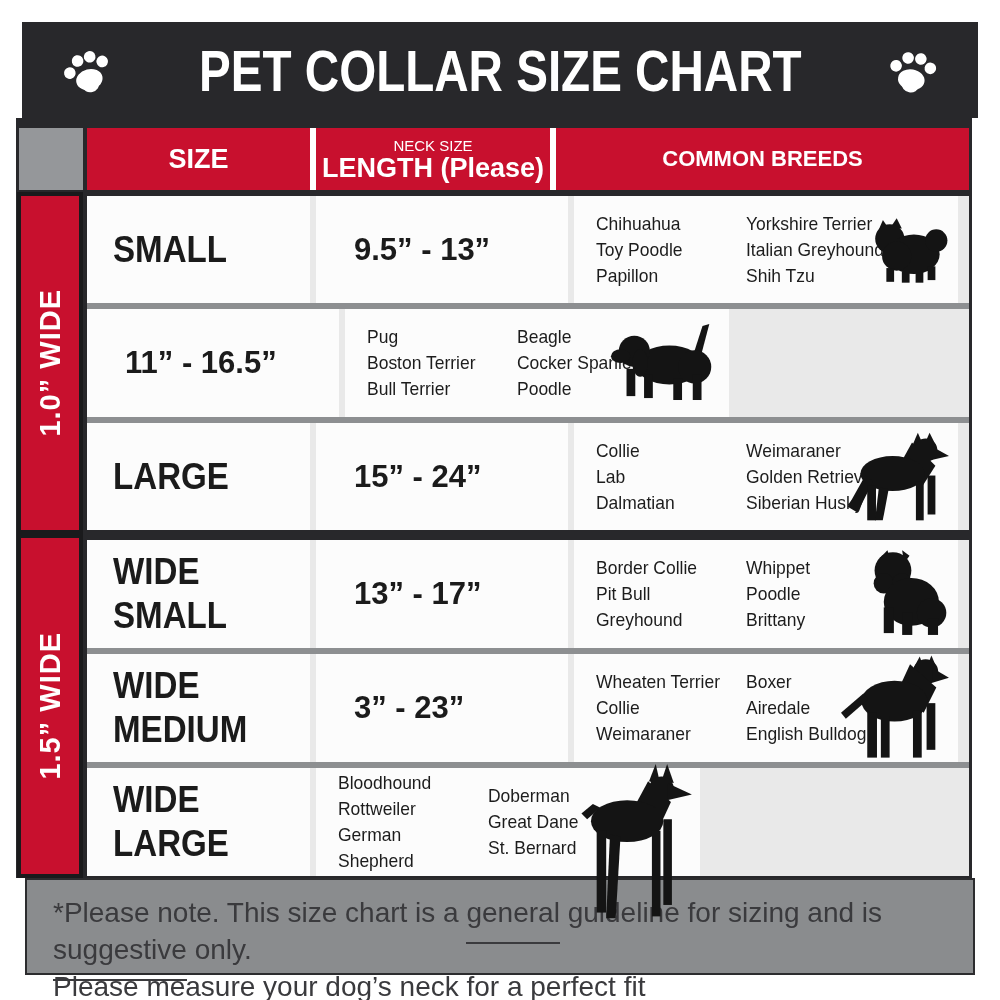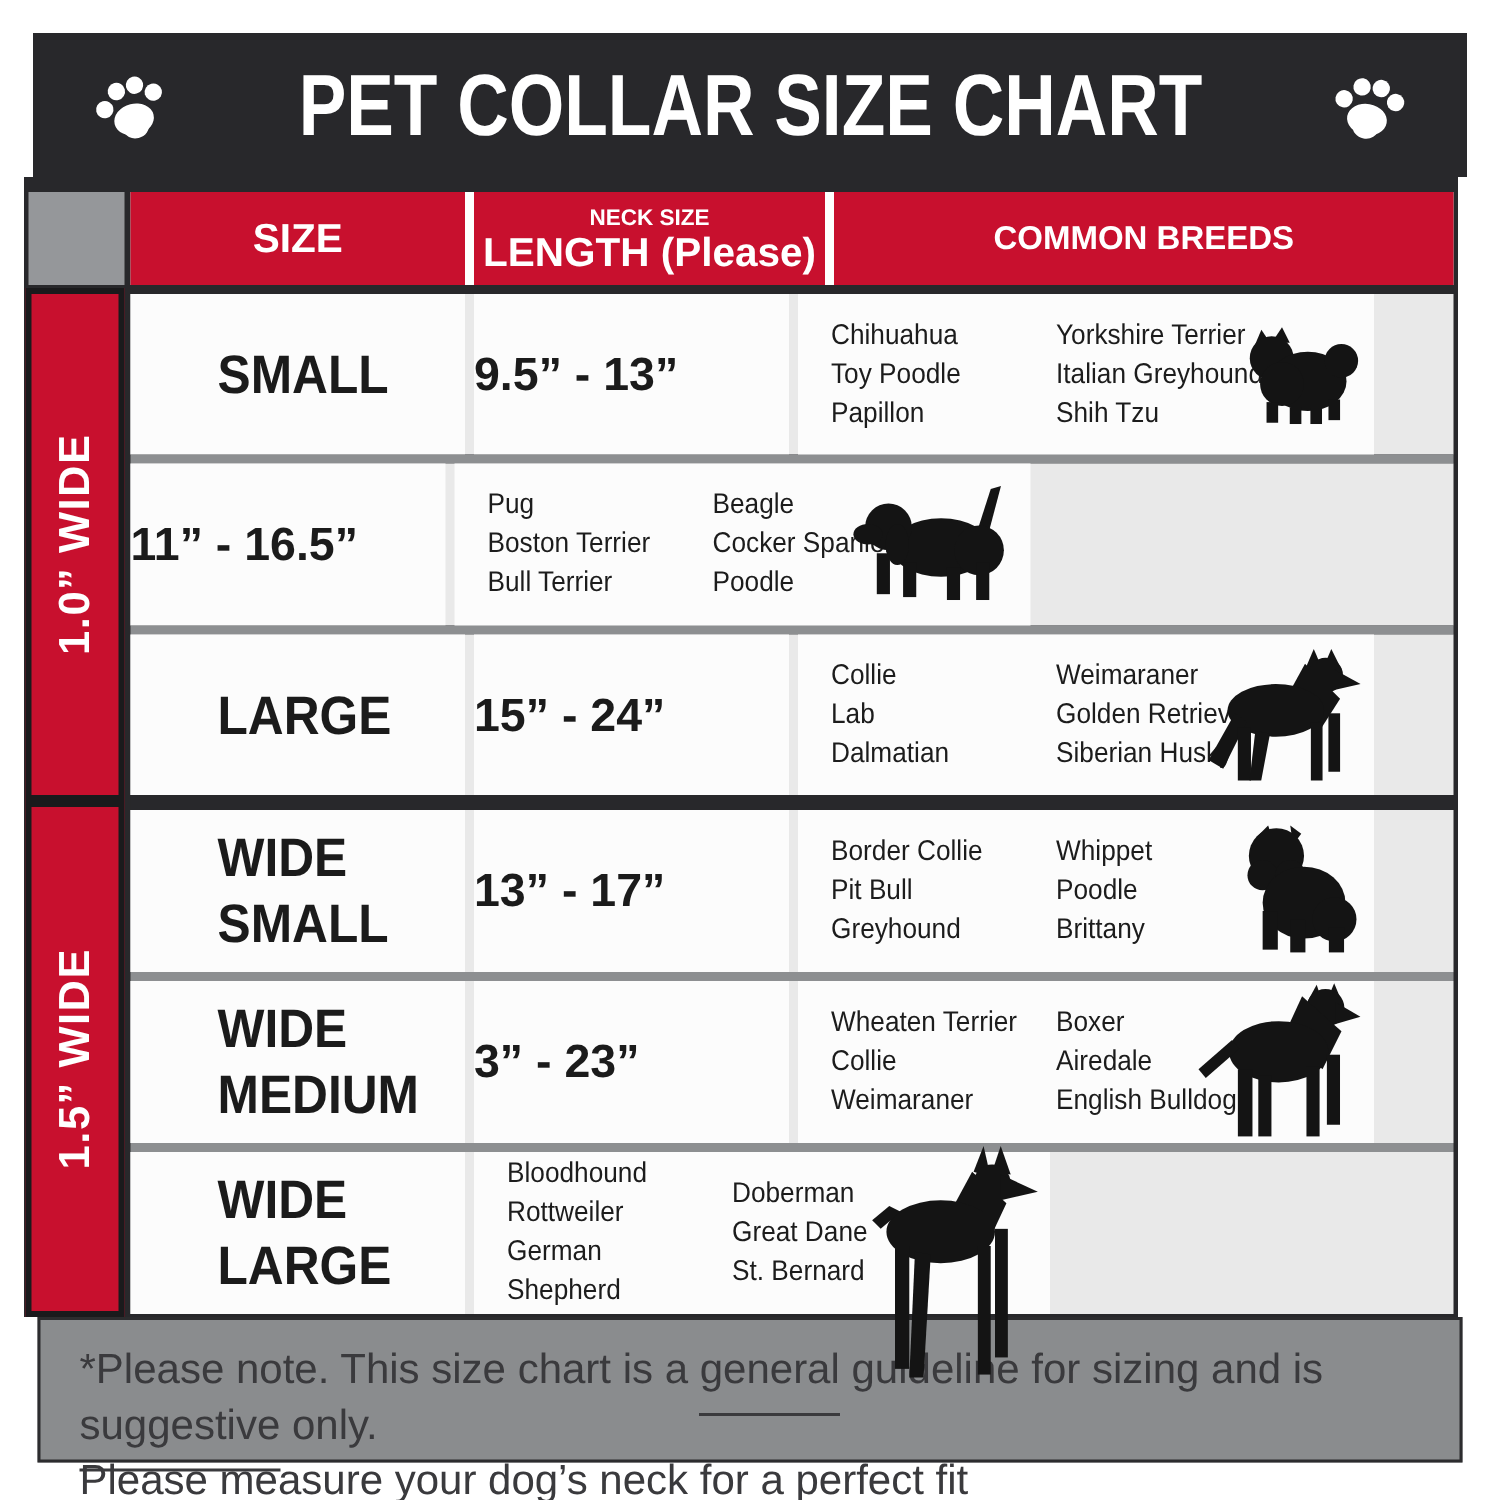--- a/index.html
+++ b/index.html
@@ -15,33 +15,33 @@
   .paw svg{display:block}
 
   
   .size-table{position:absolute;left:16px;top:118px;width:956px;height:760px;background:#28282b;z-index:2}
   .corner{position:absolute;left:3px;top:10px;width:64px;height:62px;background:#95979a}
   .hdr{position:absolute;left:71px;top:10px;width:882px;height:62px;display:flex;gap:6px;background:#fff}
   .hdr-cell{background:#C8102E;color:#fff;font-weight:bold;display:flex;flex-direction:column;align-items:center;justify-content:center;text-align:center}
   .hdr-c1{width:223px;font-size:27px}
   .hdr-c2{width:234px}
   .hdr-c3{width:413px;font-size:22px}
-  .hdr-sub{font-size:15px;line-height:17px;font-weight:bold}
+  .hdr-sub{font-size:15px;line-height:17px;font-weight:normal}
   .hdr-main{font-size:27px;line-height:28px;font-weight:bold}
 
   .rows{position:absolute;left:71px;top:78px;width:882px;display:flex;flex-direction:column}
   .row{display:flex;gap:6px;background:#e9e9e9}
   .h107{height:107px}.h108{height:108px}
   .sep{width:100%}
   .sep-gray{height:6px;background:#8d8f91}
   .sep-black{height:10px;background:#28282b}
   .cell{background:#FCFCFC}
-  .cell-size{width:223px;display:flex;align-items:center;padding-left:58px}
+  .cell-size{width:223px;display:flex;align-items:center;padding-left:26px}
   .size-text{font-size:36px;font-weight:bold;color:#1b1b1b;line-height:44px;transform:scaleX(.92);transform-origin:left center}
-  .cell-neck{width:210px;display:flex;align-items:center;}
+  .cell-neck{width:252px;display:flex;align-items:center;padding-left:38px}
   .neck-text{font-size:31px;font-weight:bold;color:#1b1b1b;white-space:nowrap}
   .cell-breeds{width:384px;display:flex;align-items:center;position:relative}
   .blist{font-size:19px;line-height:26px;color:#1c1c1c;white-space:pre-line;transform:scaleX(.92);transform-origin:left center}
   .bc1{width:150px;margin-left:22px;flex:none}
   .bc2{width:160px;flex:none}
   .dog-slot{position:absolute;right:0;top:0;width:132px;height:100%}
   .dog-slot svg{position:absolute;right:8px;top:50%;transform:translateY(-50%)}
   .dog-slot.dob svg{top:-4px;transform:none}
 
   

